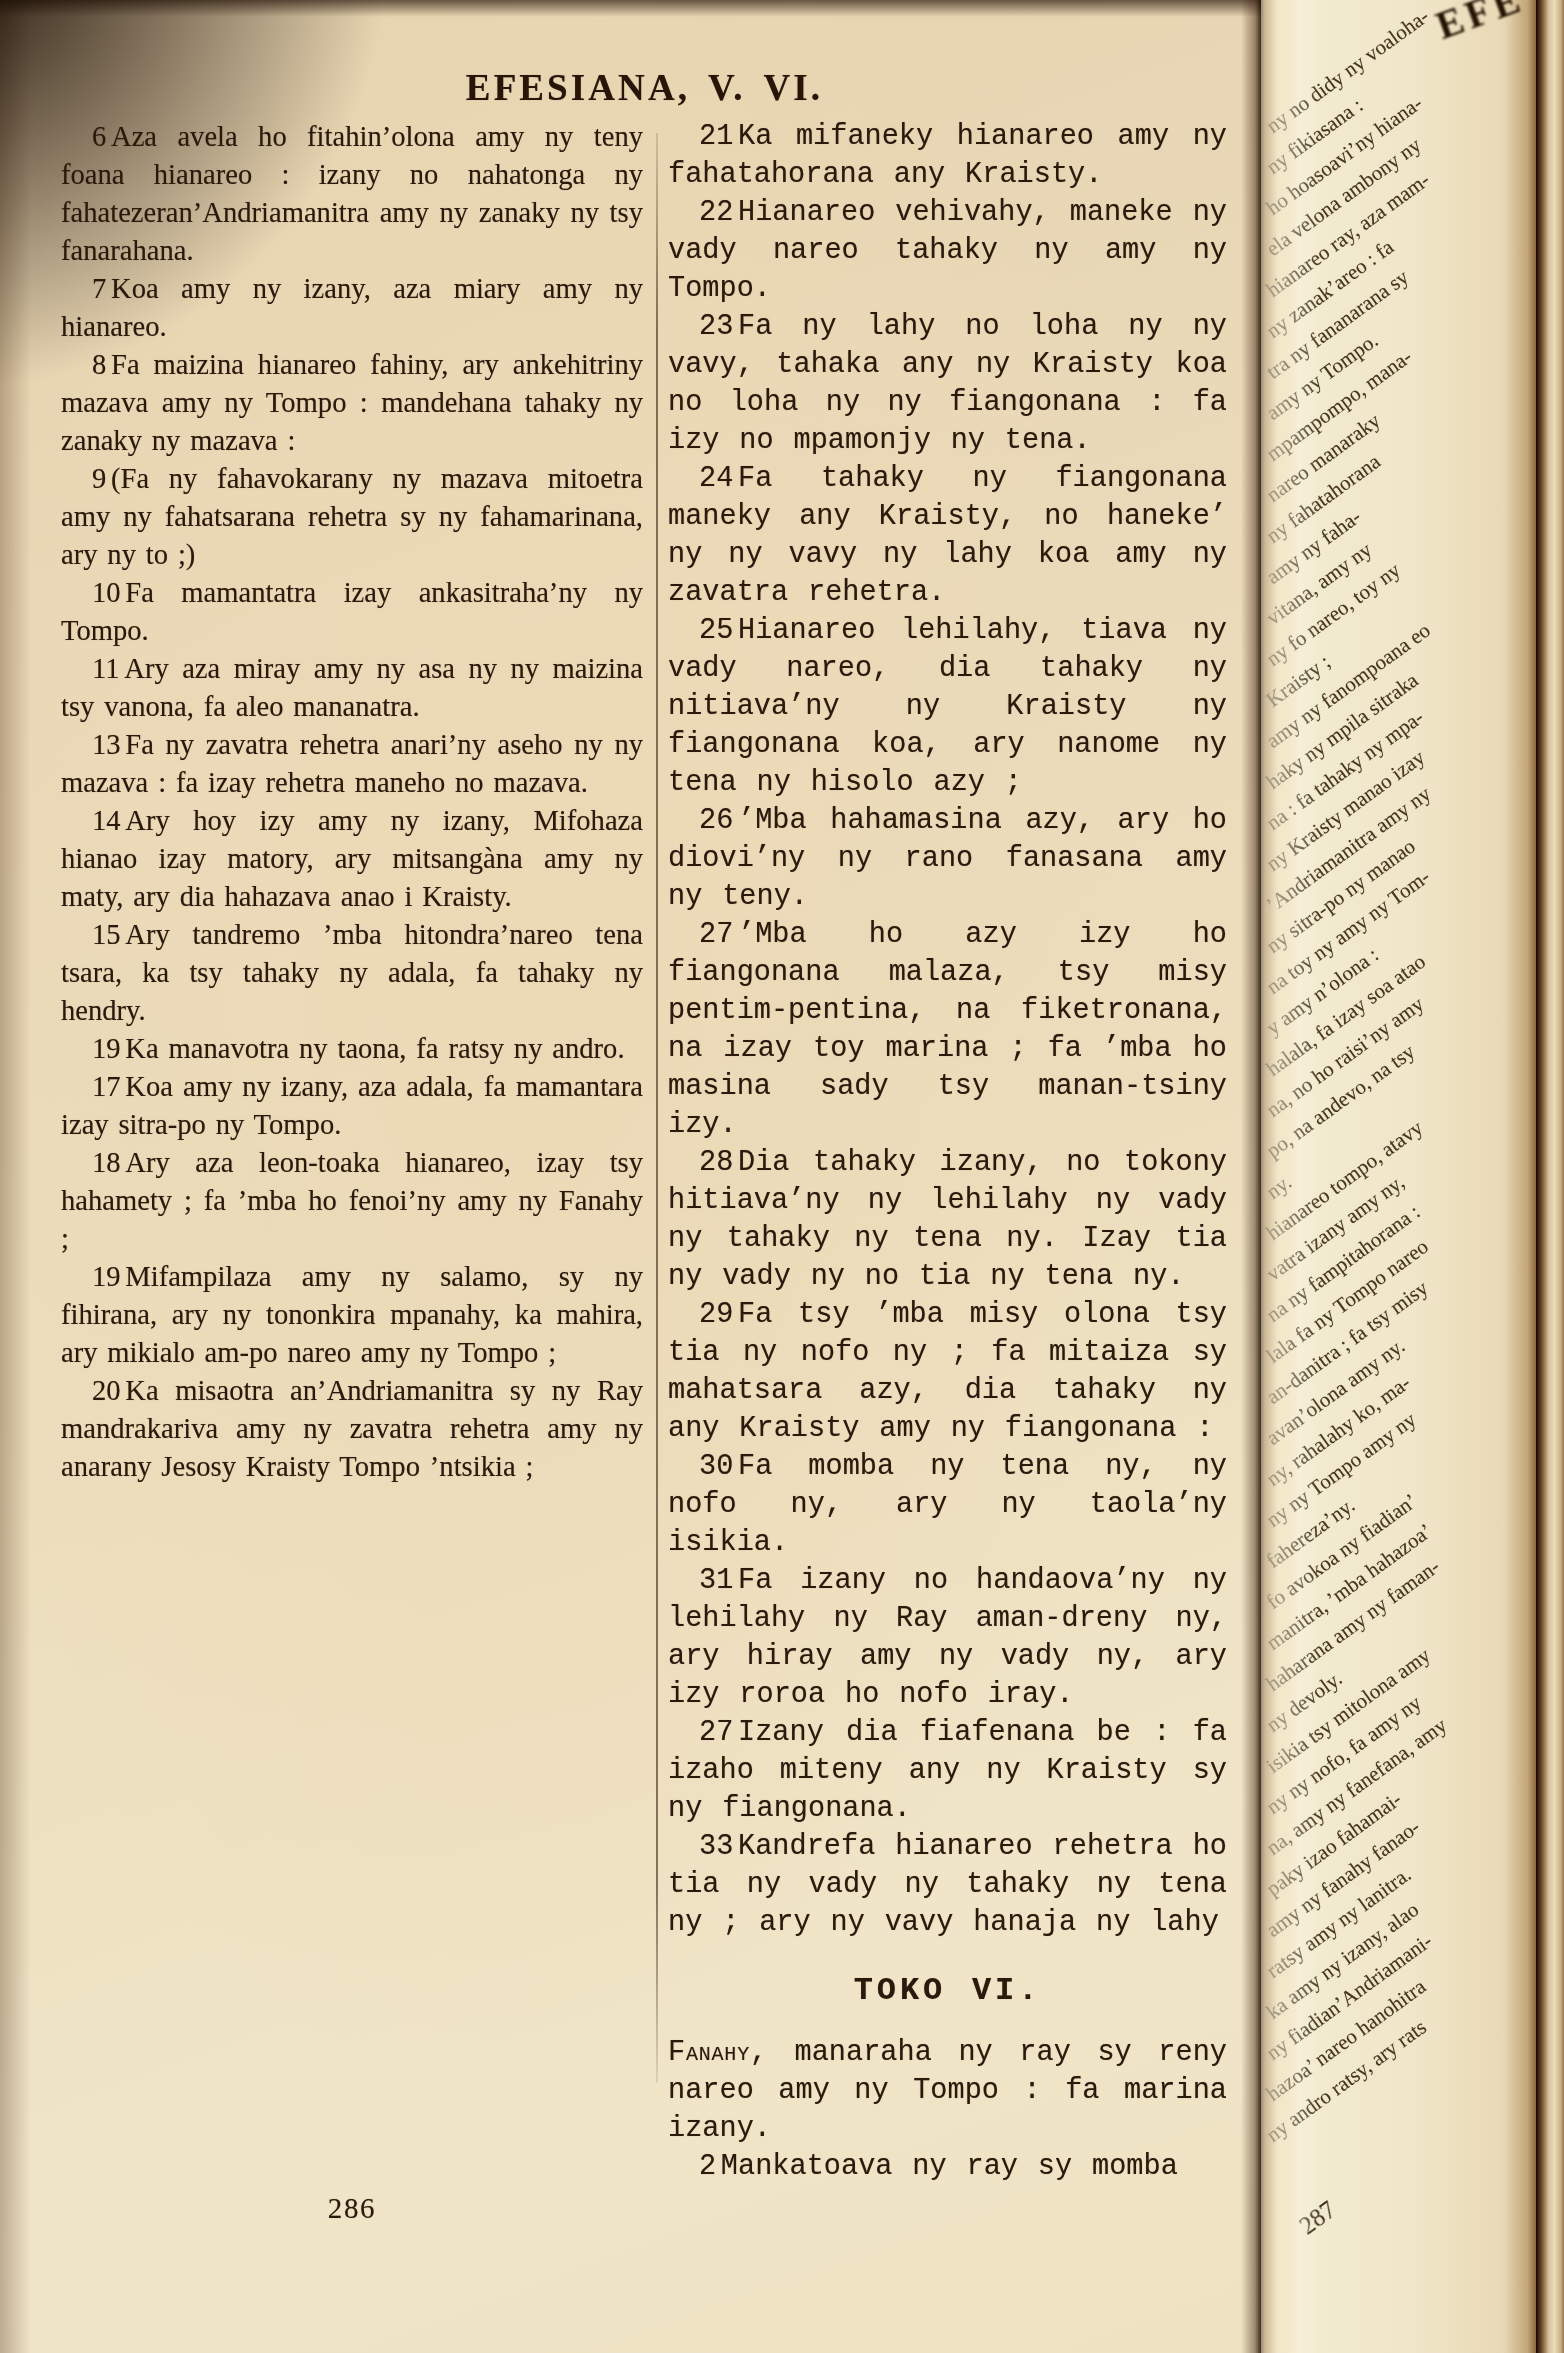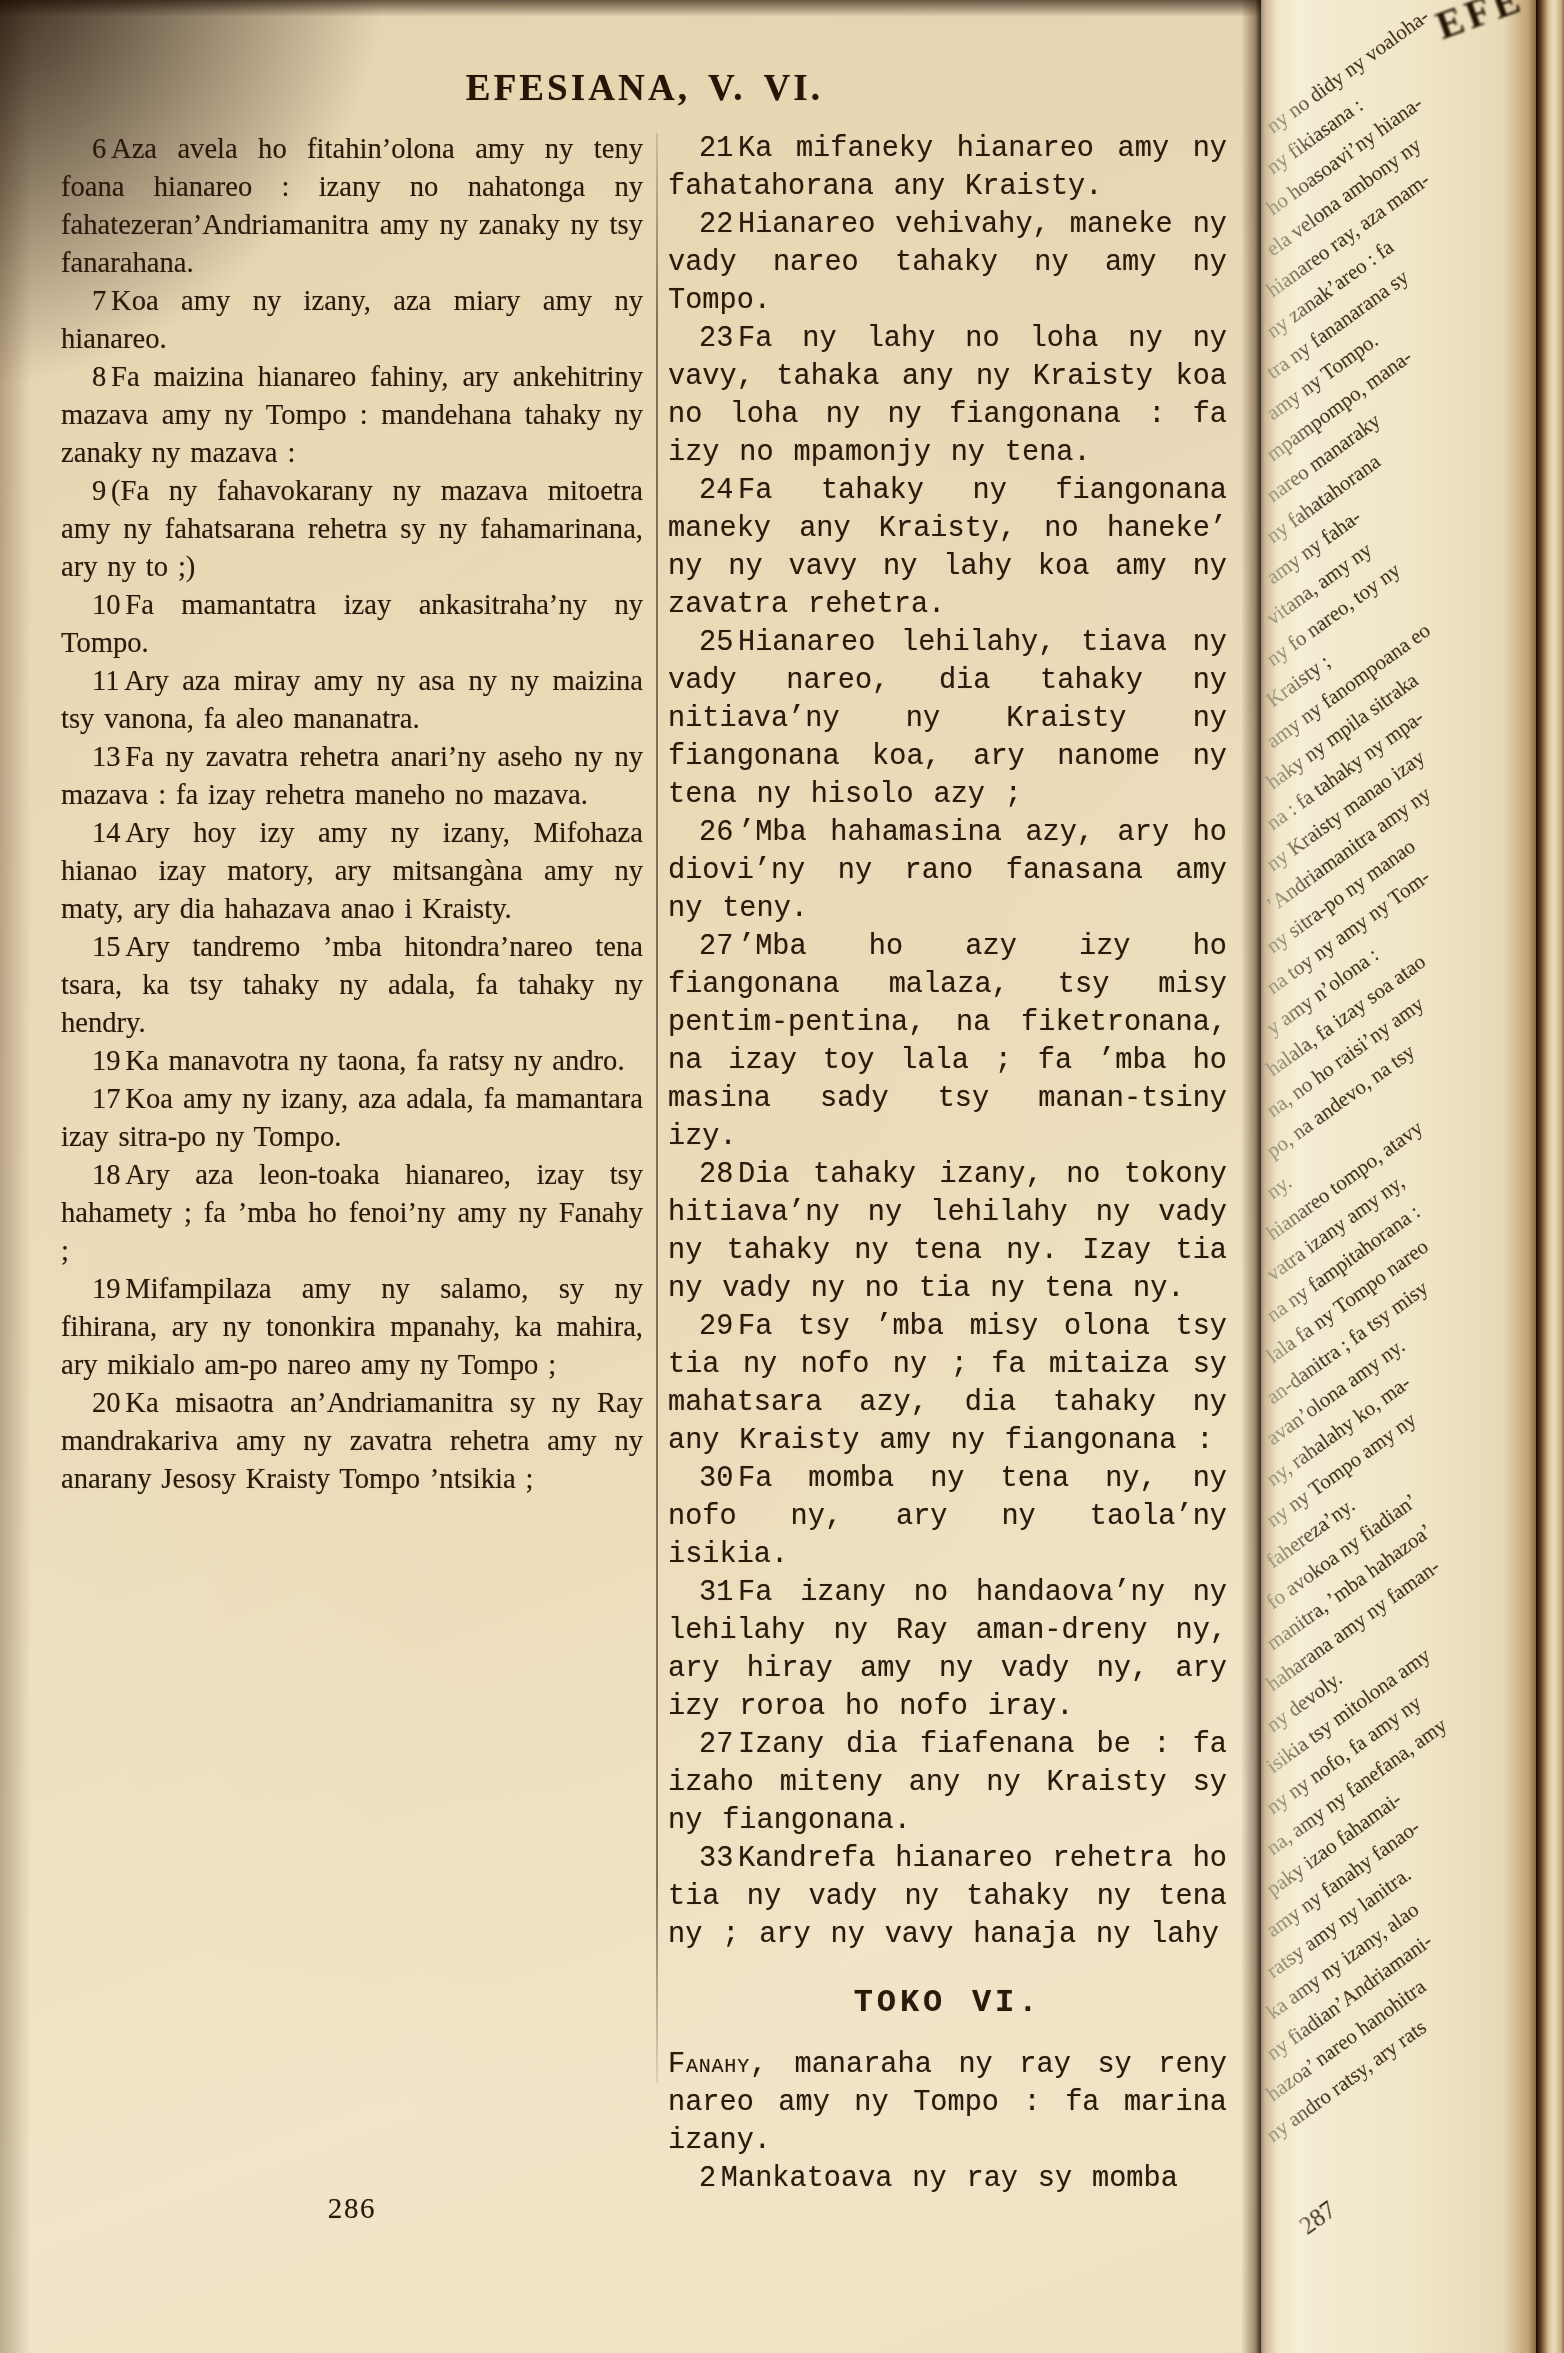--- a/index.html
+++ b/index.html
@@ -21,21 +21,21 @@
   .main-page::after{ 
     content:"";position:absolute;top:0;right:0;width:20.3px;height:100%;
     background:linear-gradient(90deg, rgba(60,30,10,0) 0%, rgba(60,30,10,.45) 70%, rgba(25,12,4,.85) 100%);
   }
   .page-title{
     position:absolute;left:63px;top:66px;width:1163px;
     text-align:center;font-size:37px;font-weight:bold;letter-spacing:3.1px;word-spacing:6.3px;
     color:#271507;text-shadow:0 0 0.8px rgba(39,21,7,.5);
   }
   .col{
-    position:absolute;top:130px;
+    position:absolute;top:118px;
     font-size:28.6px;line-height:38px;color:#2b1a0c;
     text-align:justify;word-spacing:2.7px;
     text-shadow:0 0 0.8px rgba(43,26,12,.42);
   }
   .col-left{left:61px;width:582px;}
   .col-right{left:668px;width:559px;font-family:Liberation Mono, monospace;}
   .verse{margin:0;text-indent:31px;}
   .vnum{padding-right:4.7px;}
   .column-divider{
     position:absolute;left:656px;top:133px;width:1.6px;height:1950px;
@@ -137,21 +137,21 @@
         <p class="verse"><span class="vnum">22</span><span>Hianareo vehivahy, maneke ny vady nareo tahaky ny amy ny Tompo.</span></p>
 
         <p class="verse"><span class="vnum">23</span><span>Fa ny lahy no loha ny ny vavy, tahaka any ny Kraisty koa no loha ny ny fiangonana : fa izy no mpamonjy ny tena.</span></p>
 
         <p class="verse"><span class="vnum">24</span><span>Fa tahaky ny fiangonana maneky any Kraisty, no haneke’ ny ny vavy ny lahy koa amy ny zavatra rehetra.</span></p>
 
         <p class="verse"><span class="vnum">25</span><span>Hianareo lehilahy, tiava ny vady nareo, dia tahaky ny nitiava’ny ny Kraisty ny fiangonana koa, ary nanome ny tena ny hisolo azy ;</span></p>
 
         <p class="verse"><span class="vnum">26</span><span>’Mba hahamasina azy, ary ho diovi’ny ny rano fanasana amy ny teny.</span></p>
 
-        <p class="verse"><span class="vnum">27</span><span>’Mba ho azy izy ho fiangonana malaza, tsy misy pentim-pentina, na fiketronana, na izay toy lala ; fa ’mba ho masina sady tsy manan-tsiny izy.</span></p>
+        <p class="verse"><span class="vnum">27</span><span>’Mba ho azy izy ho fiangonana malaza, tsy misy pentim-pentina, na fiketronana, na izay toy marina ; fa ’mba ho masina sady tsy manan-tsiny izy.</span></p>
 
         <p class="verse"><span class="vnum">28</span><span>Dia tahaky izany, no tokony hitiava’ny ny lehilahy ny vady ny tahaky ny tena ny.  Izay tia ny vady ny no tia ny tena ny.</span></p>
 
         <p class="verse"><span class="vnum">29</span><span>Fa tsy ’mba misy olona tsy tia ny nofo ny ; fa mitaiza sy mahatsara azy, dia tahaky ny any Kraisty amy ny fiangonana :</span></p>
 
         <p class="verse"><span class="vnum">30</span><span>Fa momba ny tena ny, ny nofo ny, ary ny taola’ny isikia.</span></p>
 
         <p class="verse"><span class="vnum">31</span><span>Fa izany no handaova’ny ny lehilahy ny Ray aman-dreny ny, ary hiray amy ny vady ny, ary izy roroa ho nofo iray.</span></p>
 
         <p class="verse"><span class="vnum">27</span><span>Izany dia fiafenana be : fa izaho miteny any ny Kraisty sy ny fiangonana.</span></p>

